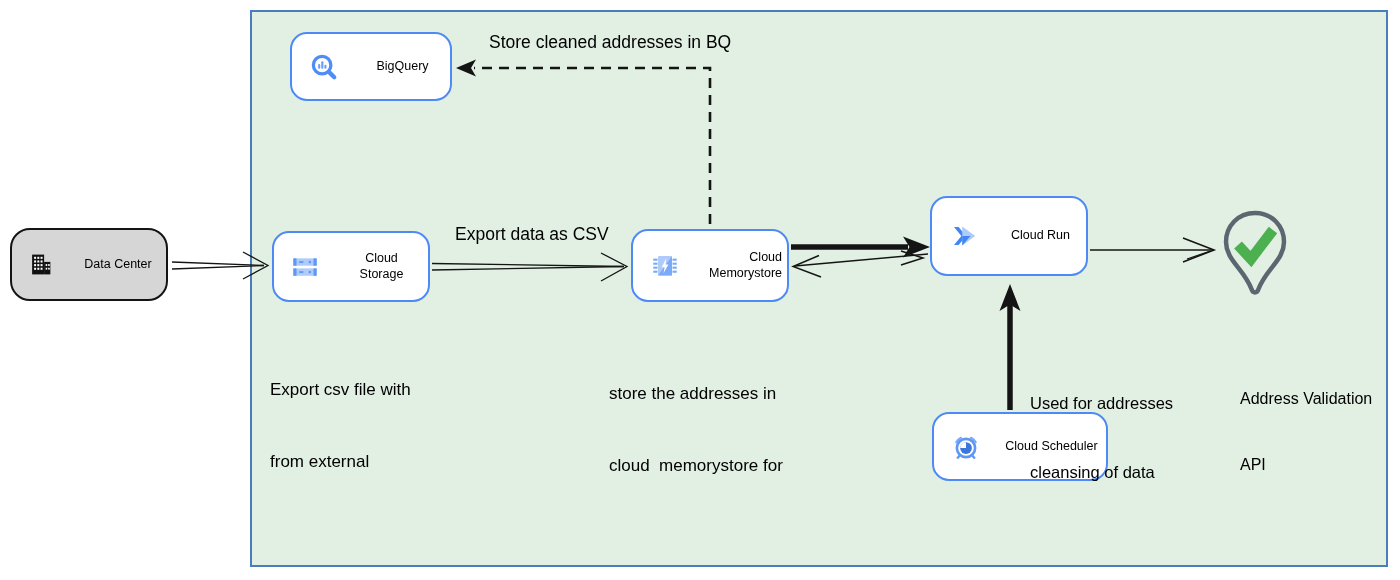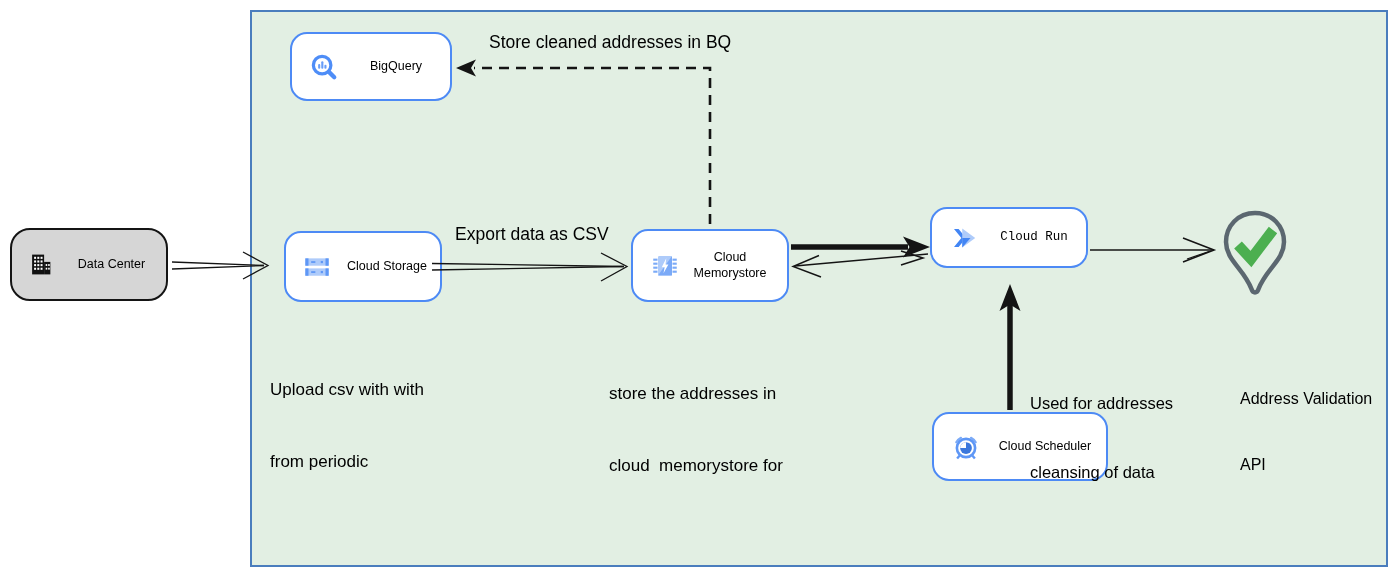--- a/index.html
+++ b/index.html
@@ -8,32 +8,32 @@
     position:relative; width:1400px; height:580px; background:#ffffff;
     font-family:"Liberation Sans", sans-serif; overflow:hidden; color:#000;
   }
   .container-box {
     position:absolute; left:250px; top:10px; width:1138px; height:557px;
     background:#e2efe3; border:2px solid #4a7dbd;
   }
   .node {
     position:absolute; display:flex; align-items:center;
     background:#ffffff; border:2px solid #4d8af5; border-radius:17px;
-    padding:0 8px 0 17px; gap:11px;
+    padding:0 8px 0 17px; gap:24px;
   }
   .node .label { font-size:12.5px; color:#000; flex:1; text-align:center; line-height:1.25; }
-  .node .label.left { text-align:center; flex:0 0 auto; width:78px; }
+  .node .label.left { text-align:right; flex:0 0 auto; width:78px; }
   .node.datacenter { background:#d6d6d6; border:2px solid #141414; border-radius:20px; }
   .icon { flex:0 0 auto; display:flex; align-items:center; }
 
   #node-datacenter   { left:10px;  top:228px; width:158px; height:73px; }
   #node-bigquery     { left:290px; top:32px;  width:162px; height:69px; }
-  #node-storage      { left:272px; top:231px; width:158px; height:71px;margin-left:12px; }
+  #node-storage      { left:272px; top:231px; width:158px; height:71px; }
   #node-memorystore  { left:631px; top:229px; width:158px; height:73px; }
-  #node-run          { left:930px; top:207px; width:158px; height:61px;font-family:Liberation Mono, monospace; }
+  #node-run          { left:930px; top:196px; width:158px; height:80px; }
   #node-scheduler    { left:932px; top:412px; width:176px; height:69px; }
 
   .note { position:absolute; font-size:17px; line-height:24px; white-space:pre; }
   #note-upload   { left:270px;  top:330px; }
   #note-parse    { left:609px;  top:334px; }
   .edge-label { position:absolute; white-space:pre; }
   #label-store-bq { left:489px;  top:32px;  font-size:17.5px; }
   #label-export   { left:455px;  top:214px; font-size:17.5px;margin-top:10px; }
   #label-periodic { left:1030px; top:346px; font-size:16.5px; line-height:23px; }
   #label-address  { left:1240px; top:344px; font-size:16px;   line-height:22px; }
@@ -169,22 +169,22 @@
   <div class="edge-label" id="label-export">Export data as CSV</div>
   <div class="edge-label" id="label-periodic">
     <div>Used for addresses</div>
     <div>cleansing of data</div>
   </div>
   <div class="edge-label" id="label-address">
     <div>Address Validation</div>
     <div>API</div>
   </div>
   <div class="note" id="note-upload">
-    <div>Upload csv with with</div>
-    <div>from periodic</div>
+    <div>Export csv file with</div>
+    <div>from external</div>
     
   </div>
   <div class="note" id="note-parse">
     <div>store the addresses in</div>
     <div>cloud  memorystore for</div>
     
   </div>
 
   <svg id="edges" width="1400" height="580" viewBox="0 0 1400 580">
 

